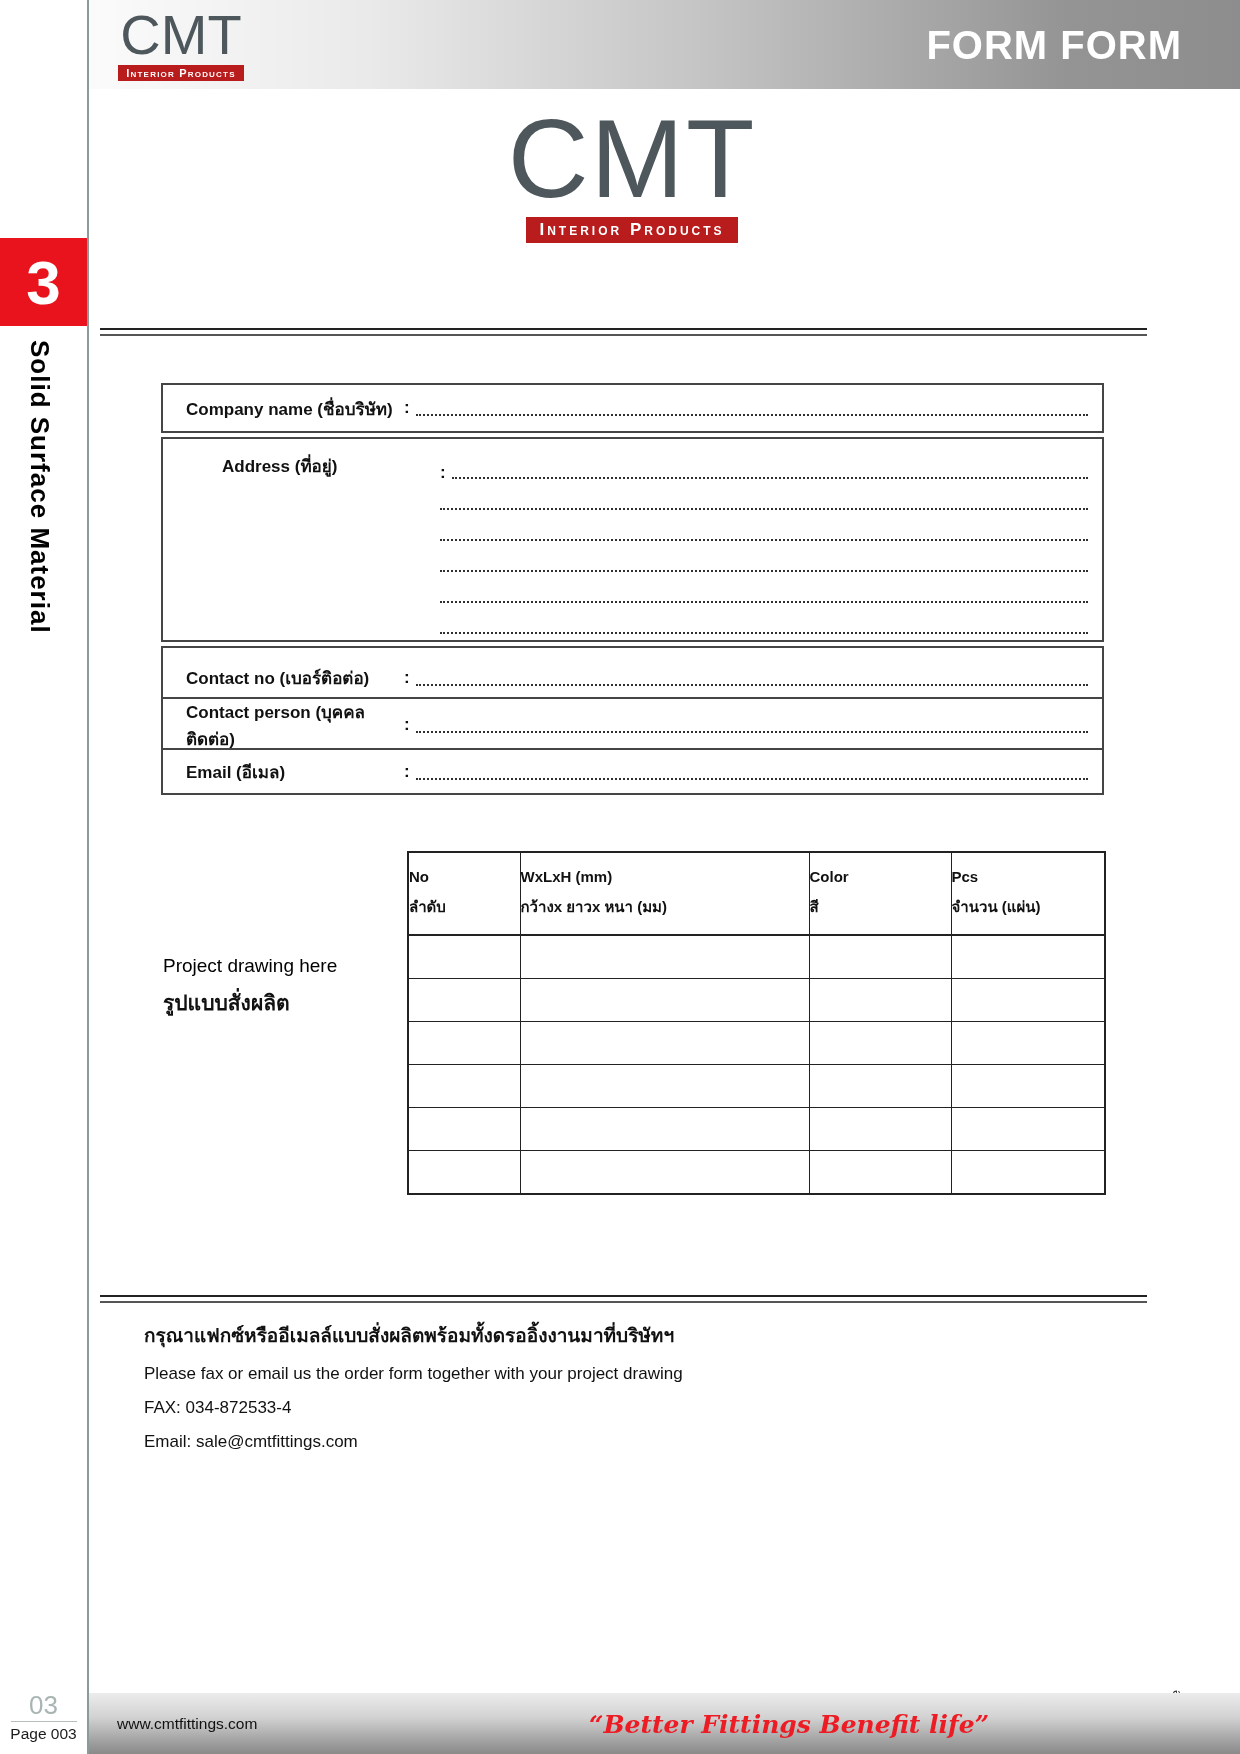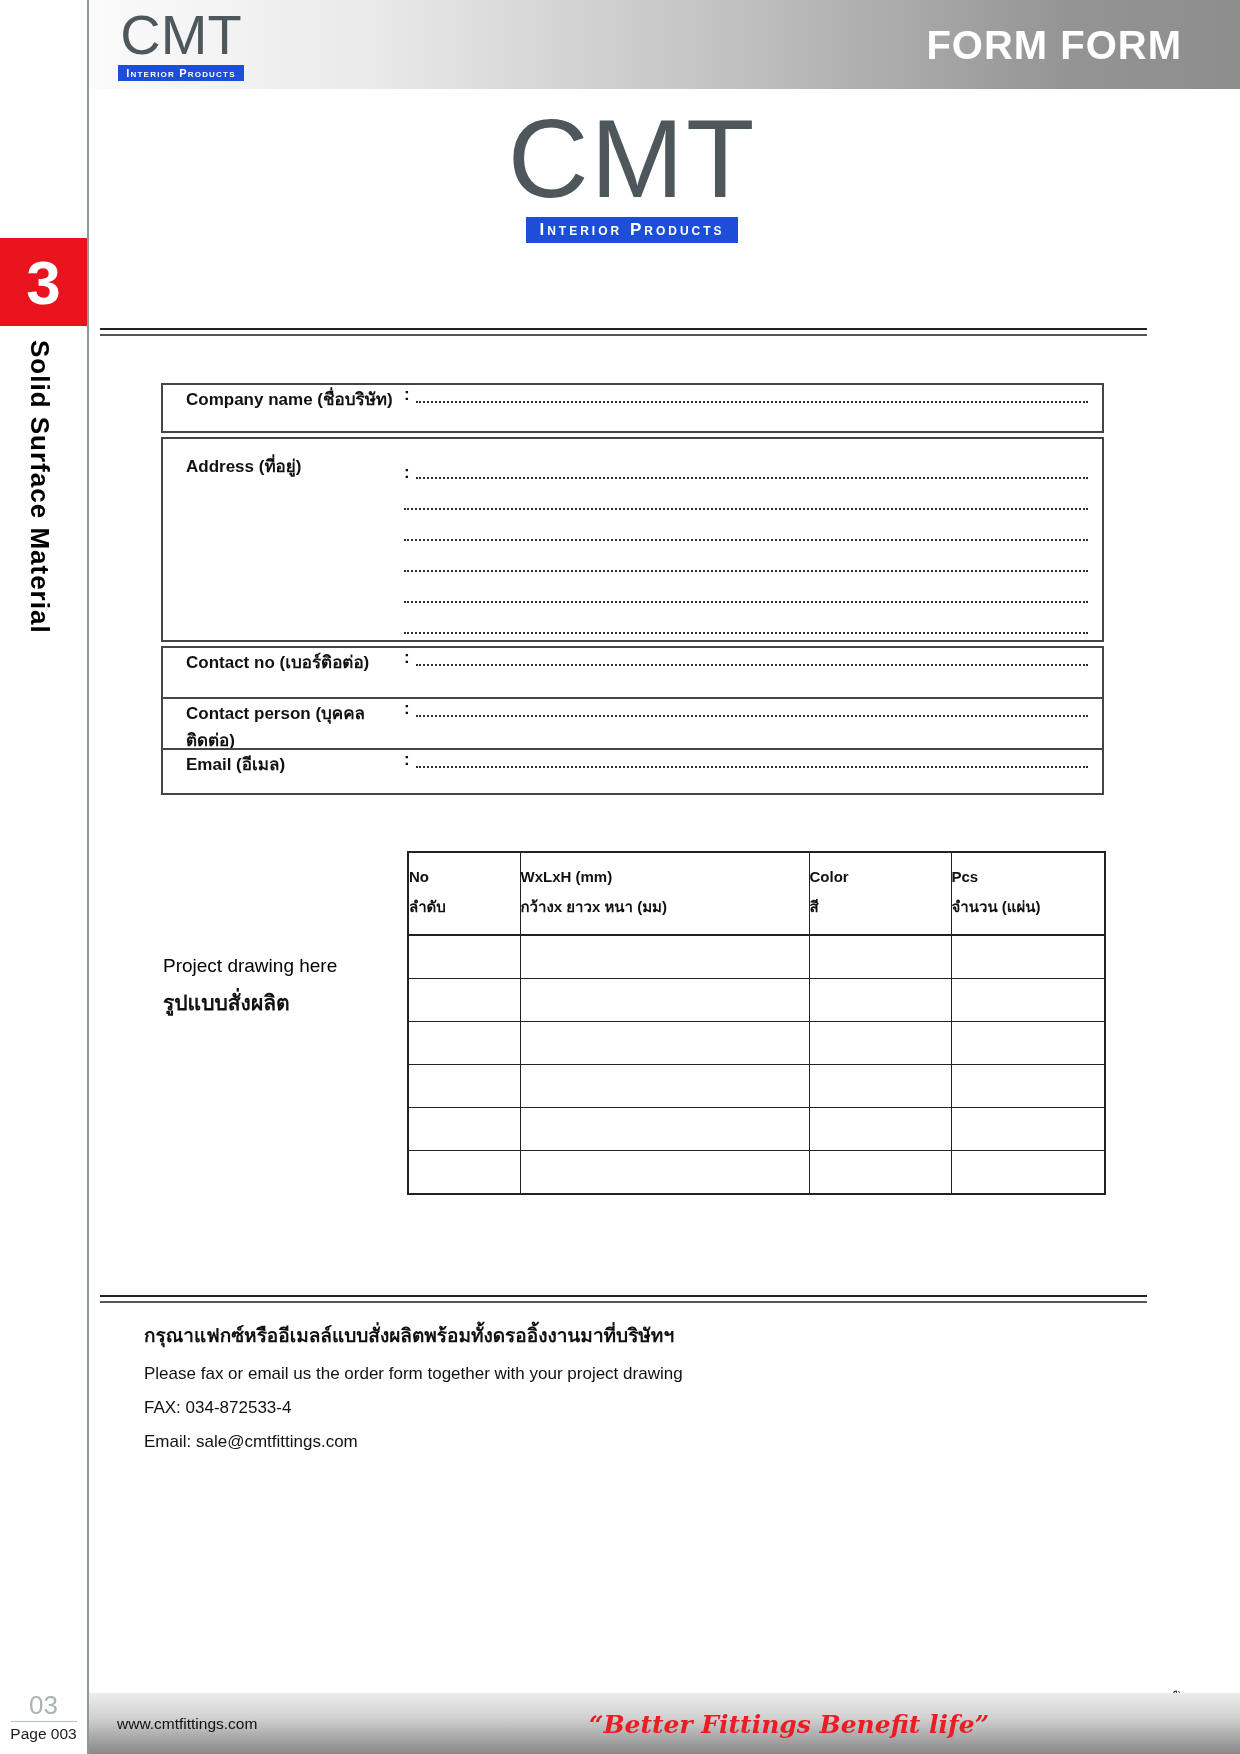--- a/index.html
+++ b/index.html
@@ -11,21 +11,21 @@
 
   
   .header-bar{position:absolute;left:89px;top:0;width:1151px;height:89px;
     background:linear-gradient(90deg,#fbfbfb 0%,#e9e9e9 25%,#c2c2c2 55%,#949494 85%,#8d8d8d 100%);}
   .order-form-title{position:absolute;right:58px;top:50%;transform:translateY(-50%);
     color:#fff;font-size:40px;font-weight:bold;letter-spacing:1px;white-space:nowrap;}
 
   
   .corner-logo{position:absolute;left:118px;top:7px;width:126px;text-align:center;}
   .corner-logo .cmt{font-size:56px;line-height:1;color:#4d575c;letter-spacing:0;}
-  .redbar{background:#1d4ed8;color:#fff;font-weight:bold;font-variant:small-caps;}
+  .redbar{background:#b91c1c;color:#fff;font-weight:bold;font-variant:small-caps;}
   .corner-logo .redbar{margin-top:2px;height:16px;line-height:16px;font-size:11px;letter-spacing:1.2px;}
 
   
   .center-wrap{position:absolute;left:89px;width:1086px;text-align:center;}
   .big-logo{top:103px;}
   .big-logo .cmt{font-size:112px;line-height:1;color:#4d575c;letter-spacing:2px;}
   .big-logo .redbar{display:inline-block;margin-top:2px;width:212px;height:26px;line-height:26px;
     font-size:17px;letter-spacing:3px;}
 
   .thai-title{top:223px;font-size:27px;font-weight:bold;}
@@ -38,21 +38,21 @@
 
   
   .tab-box{position:absolute;left:0;top:238px;width:87px;height:88px;background:#e8131c;
     display:flex;align-items:center;justify-content:center;}
   .tab-box .num{color:#fff;font-size:62px;font-weight:bold;}
   .tab-title{position:absolute;left:24px;top:340px;writing-mode:vertical-rl;
     font-size:26px;font-weight:bold;letter-spacing:1px;color:#000;white-space:nowrap;}
 
   
   .frow{position:absolute;left:161px;width:943px;border:2px solid #454545;background:#fff;
-    box-sizing:border-box;display:flex;align-items:flex-start;padding-right:14px;}
+    box-sizing:border-box;display:flex;align-items:center;padding-right:14px;}
   .flabel{width:218px;padding-left:23px;font-size:17px;font-weight:bold;flex-shrink:0;}
   .fvalue{flex:1;display:flex;align-items:center;min-width:0;}
   .colon{font-size:17px;font-weight:bold;margin-right:6px;}
   .dotline{flex:1;height:14px;border-bottom:2px dotted #2f2f2f;}
   .frow-address{align-items:flex-start;padding-top:13px;}
   .fvalue-multi{display:block;}
   .vline{display:flex;align-items:flex-end;height:31px;}
   .vline .dotline{margin-bottom:4px;}
 
   
@@ -121,21 +121,21 @@
   <div class="rule rule-top"></div>
 
   <div class="frow" style="top:383px;height:50px;">
     <div class="flabel">Company name (ชื่อบริษัท)</div>
     <div class="fvalue">
       <span class="colon">:</span>
       <div class="dotline"></div>
     </div>
   </div>
 
-  <div class="frow frow-address" style="top:437px;height:205px;">
+  <div class="frow frow-address" style="top:437px;height:205px;padding-left:36px;">
     <div class="flabel">Address (ที่อยู่)</div>
     <div class="fvalue fvalue-multi">
       <div class="vline">
         <span class="colon">:</span>
         <div class="dotline"></div>
       </div>
       <div class="vline">
           <div class="dotline"></div>
         </div>
       <div class="vline">

